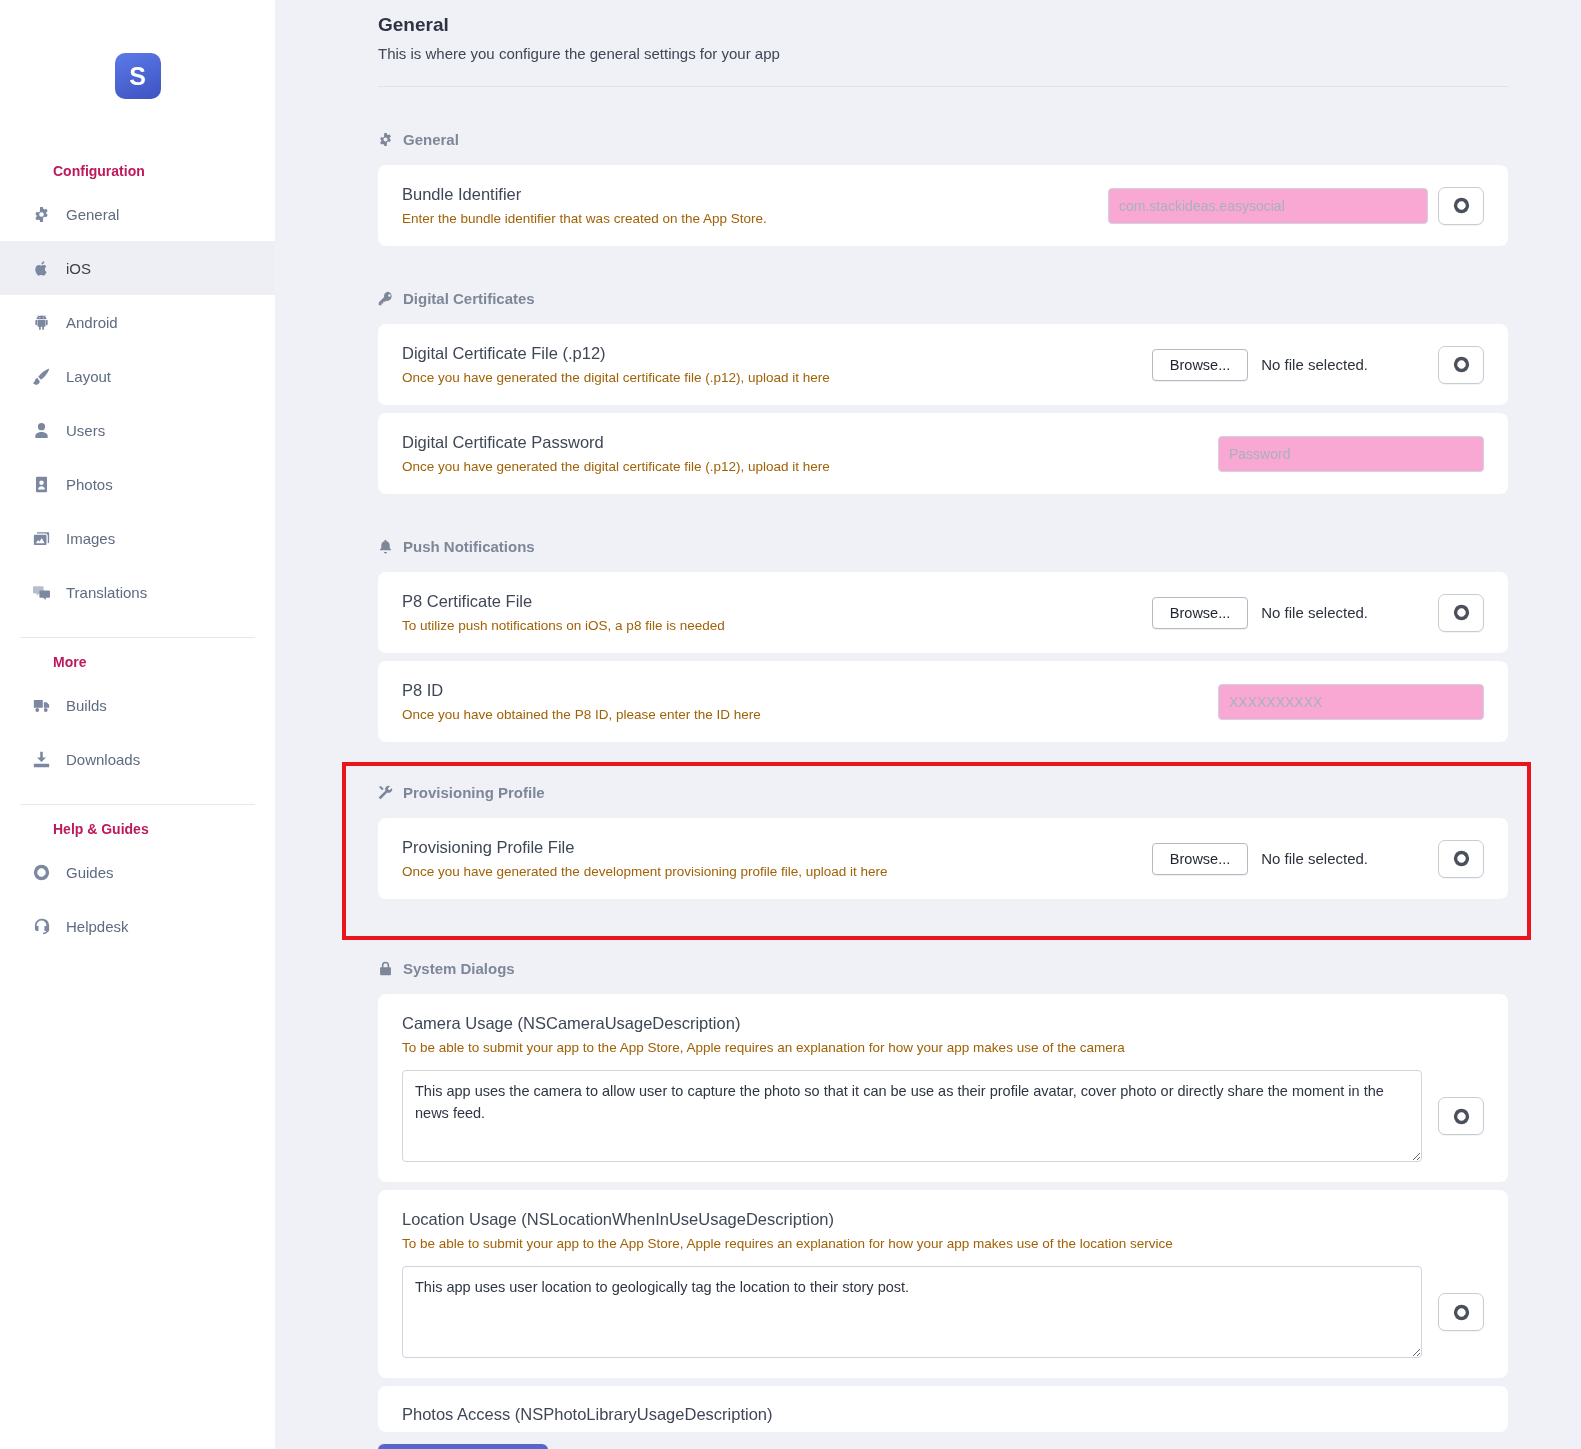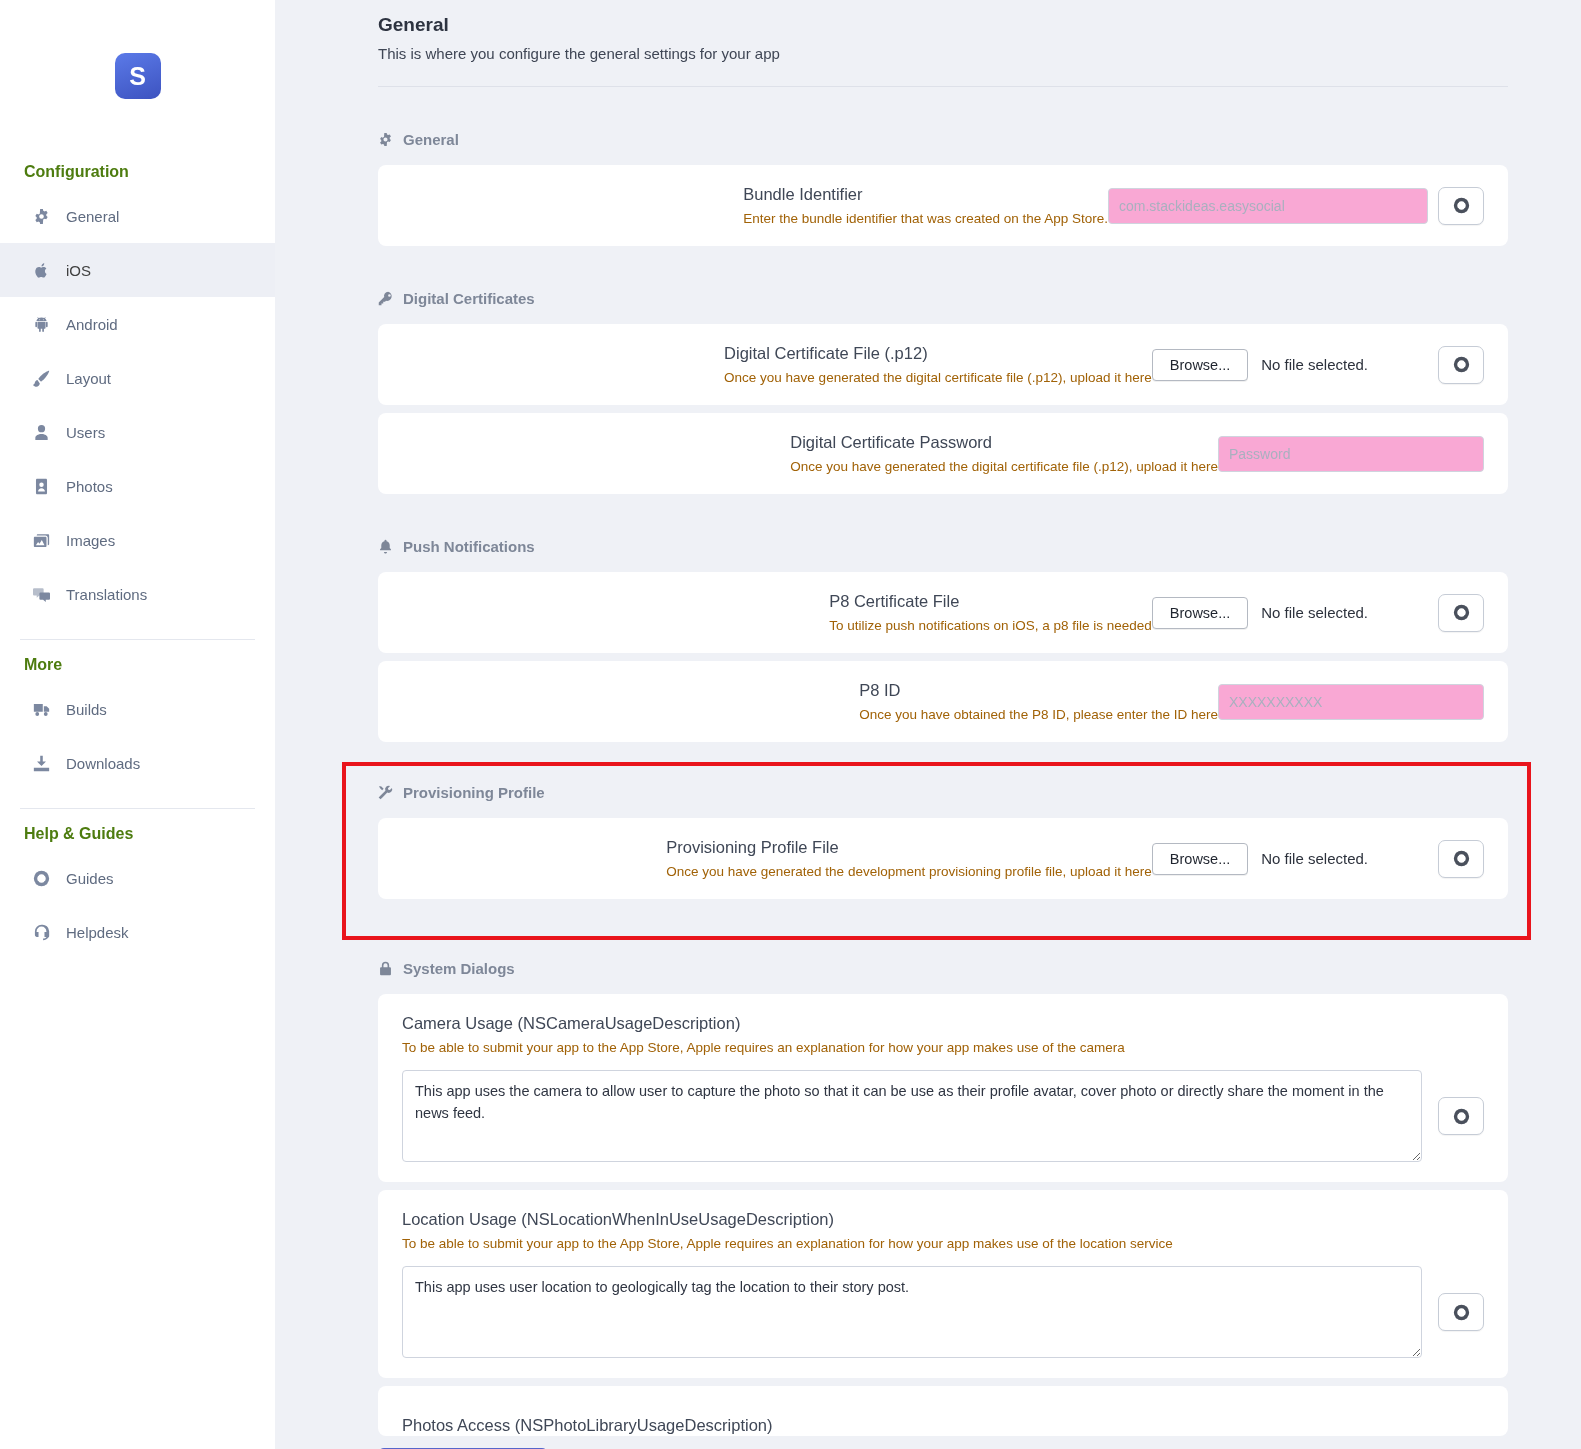--- a/index.html
+++ b/index.html
@@ -19,22 +19,22 @@
   .sidebar { width: 275px; min-width: 275px; background: #ffffff; height: 100%; }
   .logo-wrap { display: flex; justify-content: center; padding: 53px 0 64px; }
   .logo {
     width: 46px; height: 46px; border-radius: 10px;
     background: linear-gradient(160deg, #5b7ae8, #3d53c0);
     color: #fff; font-weight: 700; font-size: 25px;
     display: flex; align-items: center; justify-content: center;
     cursor: pointer;
   }
   .group-head {
-    padding-left: 24px; font-size: 16px; font-weight: 700;
-    color: #4d7c0f; margin-bottom: 8px;
+    padding-left: 53px; font-size: 14px; font-weight: 700;
+    color: #be185d; margin-bottom: 8px;
   }
   .nav-item {
     display: flex; align-items: center; gap: 16px;
     height: 54px; padding-left: 33px;
     font-size: 15px; color: #5f6b80; cursor: pointer;
   }
   .nav-item .ic { color: #7c88a0; width: 17px; height: 17px; }
   .nav-item.active { background: #edeff5; color: #404040; }
   .nav-item.active .ic { color: #6b7document7a94; }
   .nav-divider { border-top: 1px solid #e4e7ee; margin: 18px 20px 16px; }
@@ -48,21 +48,21 @@
   .sec { margin-top: 44px; }
   .sec-head {
     display: flex; align-items: center; gap: 10px;
     color: #7e8798; font-weight: 700; font-size: 15px;
     margin-bottom: 17px;
   }
   .sec-head .ic { width: 15px; height: 15px; }
 
   .card {
     background: #fff; border-radius: 8px; padding: 20px 24px;
-    display: flex; align-items: center; justify-content: flex-end;
+    display: flex; align-items: center; justify-content: space-between;
   }
   .card + .card { margin-top: 8px; }
   .f-title { font-size: 16.5px; color: #3f4756; }
   .f-desc { font-size: 13.5px; color: #a16207; margin-top: 7px; }
 
   .controls { display: flex; align-items: center; gap: 10px; }
   .text-input {
     width: 320px; height: 36px; border: 1px solid #cfd4de; border-radius: 4px;
     padding: 0 10px; font-size: 14px; color: #333; background: #f9a8d4;
     font-family: "Liberation Sans", sans-serif;
@@ -94,21 +94,21 @@
   }
   .ta.short { height: 92px; }
 
   .highlight {
     margin: 20px -23px 0 -36px;
     border: 4px solid #e9141c;
     padding: 18px 19px 37px 32px;
   }
   .sec.after-hl { margin-top: 20px; }
 
-  .card.clip { height: 46px; overflow: hidden; display: block; padding-top: 30px; }
+  .card.clip { height: 46px; overflow: hidden; display: block; padding-top: 19px; }
 
   .save-row { margin-top: 12px; }
   .save-btn {
     display: inline-flex; align-items: center; gap: 11px;
     background: #5766cb; color: #fff; border: none; border-radius: 6px;
     padding: 15px 25px; font-size: 15px; font-weight: 500; cursor: pointer;
     font-family: "Liberation Sans", sans-serif;
   }
   .save-btn .ic { width: 16px; height: 16px; }
 </style>

